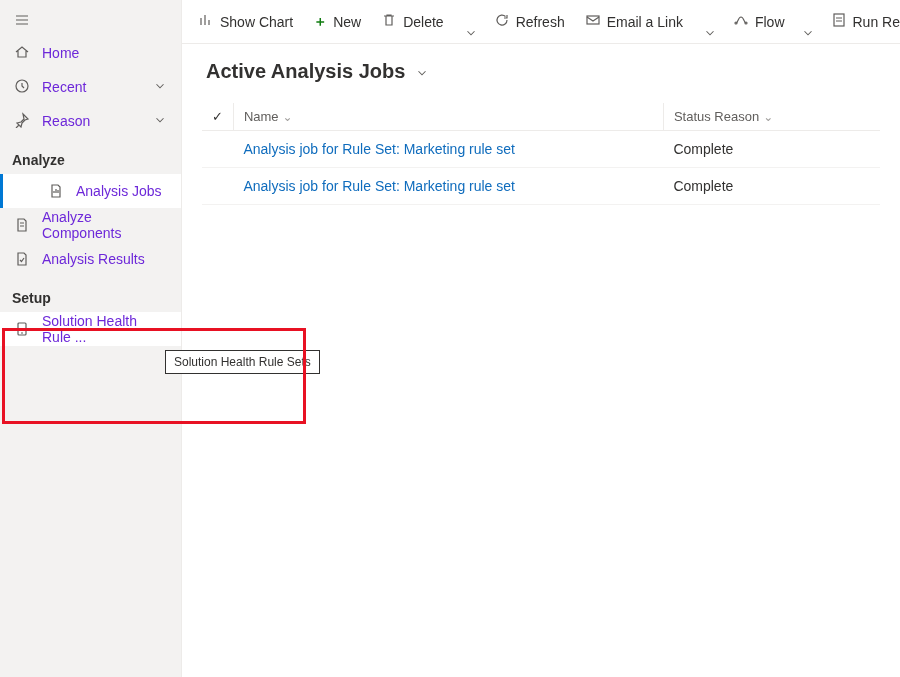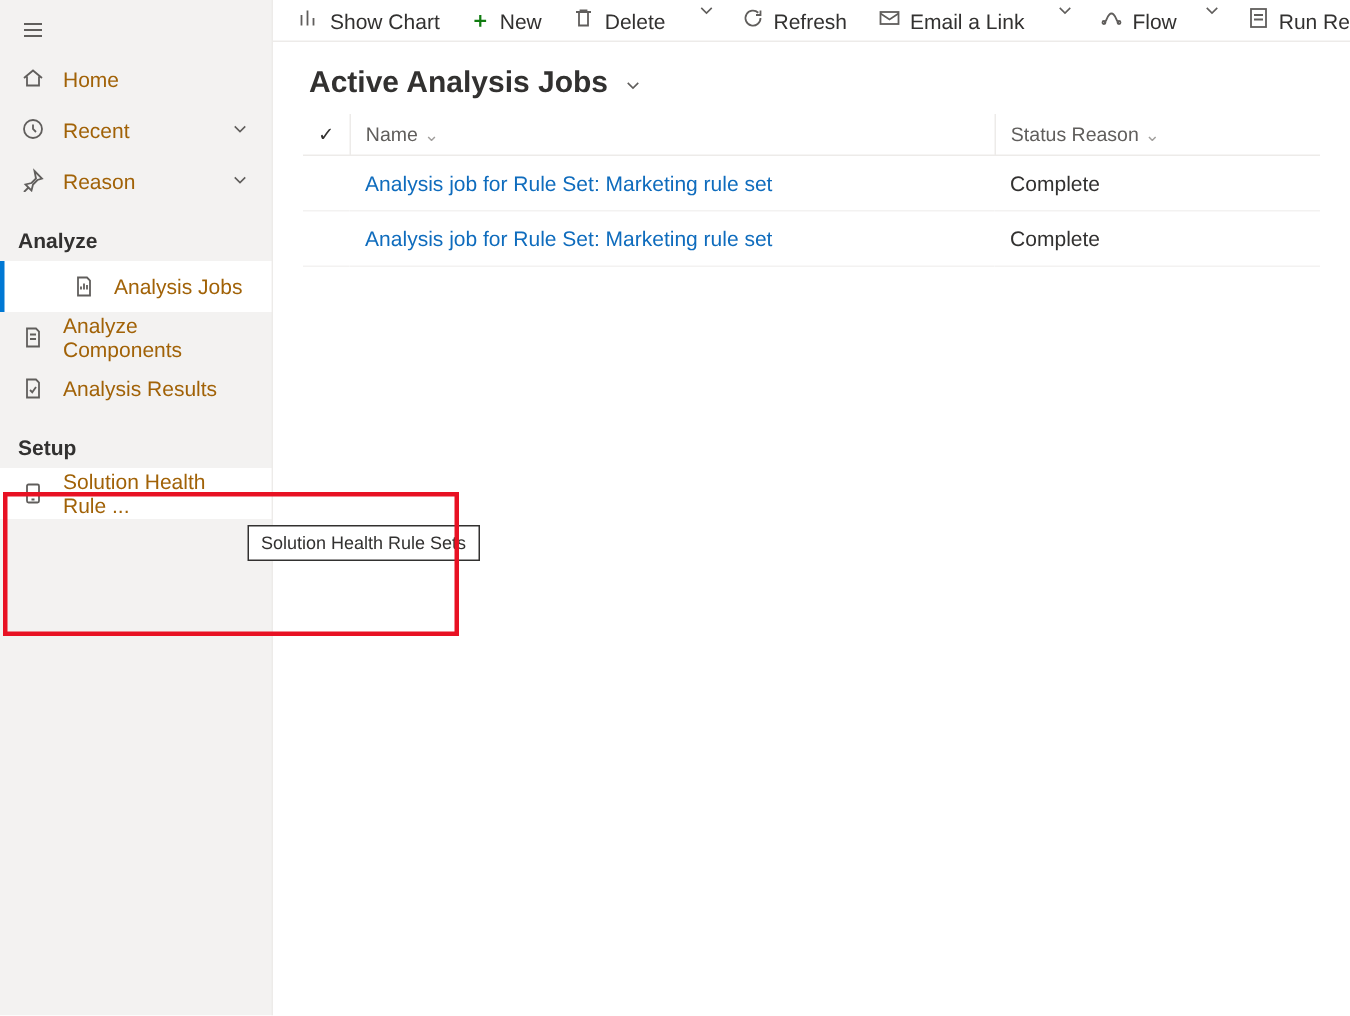--- a/index.html
+++ b/index.html
@@ -34,21 +34,21 @@
     cursor: pointer;
   }
   .hamburger svg { display:block; }
   .nav-item, .nav-subitem {
     display: flex;
     align-items: center;
     padding: 0 14px;
     height: 34px;
     cursor: pointer;
     gap: 12px;
-    color: #a16207;
+    color: #6d28d9;
     position: relative;
   }
   .nav-item .chev {
     margin-left: auto;
     color: #605e5c;
   }
   .nav-section-label {
     padding: 14px 12px 6px 12px;
     font-weight: 600;
     font-size: 14px;
@@ -69,22 +69,22 @@
 
   
   .main {
     flex: 1;
     display: flex;
     flex-direction: column;
     overflow: hidden;
   }
   .cmdbar {
     display: flex;
-    align-items: flex-start;
-    height: 28px;
+    align-items: flex-end;
+    height: 44px;
     border-bottom: 1px solid #edebe9;
     padding: 0 6px;
     gap: 0;
     white-space: nowrap;
     overflow: hidden;
   }
   .cmd {
     display: flex;
     align-items: center;
     gap: 6px;
@@ -106,21 +106,21 @@
     padding: 16px 20px 0 20px;
     flex:1;
     overflow:auto;
   }
   .view-title {
     display:flex;
     align-items:flex-end;
     gap:10px;
     font-size: 20px;
     font-weight: 600;
-    margin-bottom: 9px;
+    margin-bottom: 20px;
     padding-left: 4px;
   }
   .view-title .chev { font-size: 14px; color:#605e5c; }
 
   table.grid {
     width: 100%;
     border-collapse: collapse;
   }
   table.grid th {
     text-align: left;

